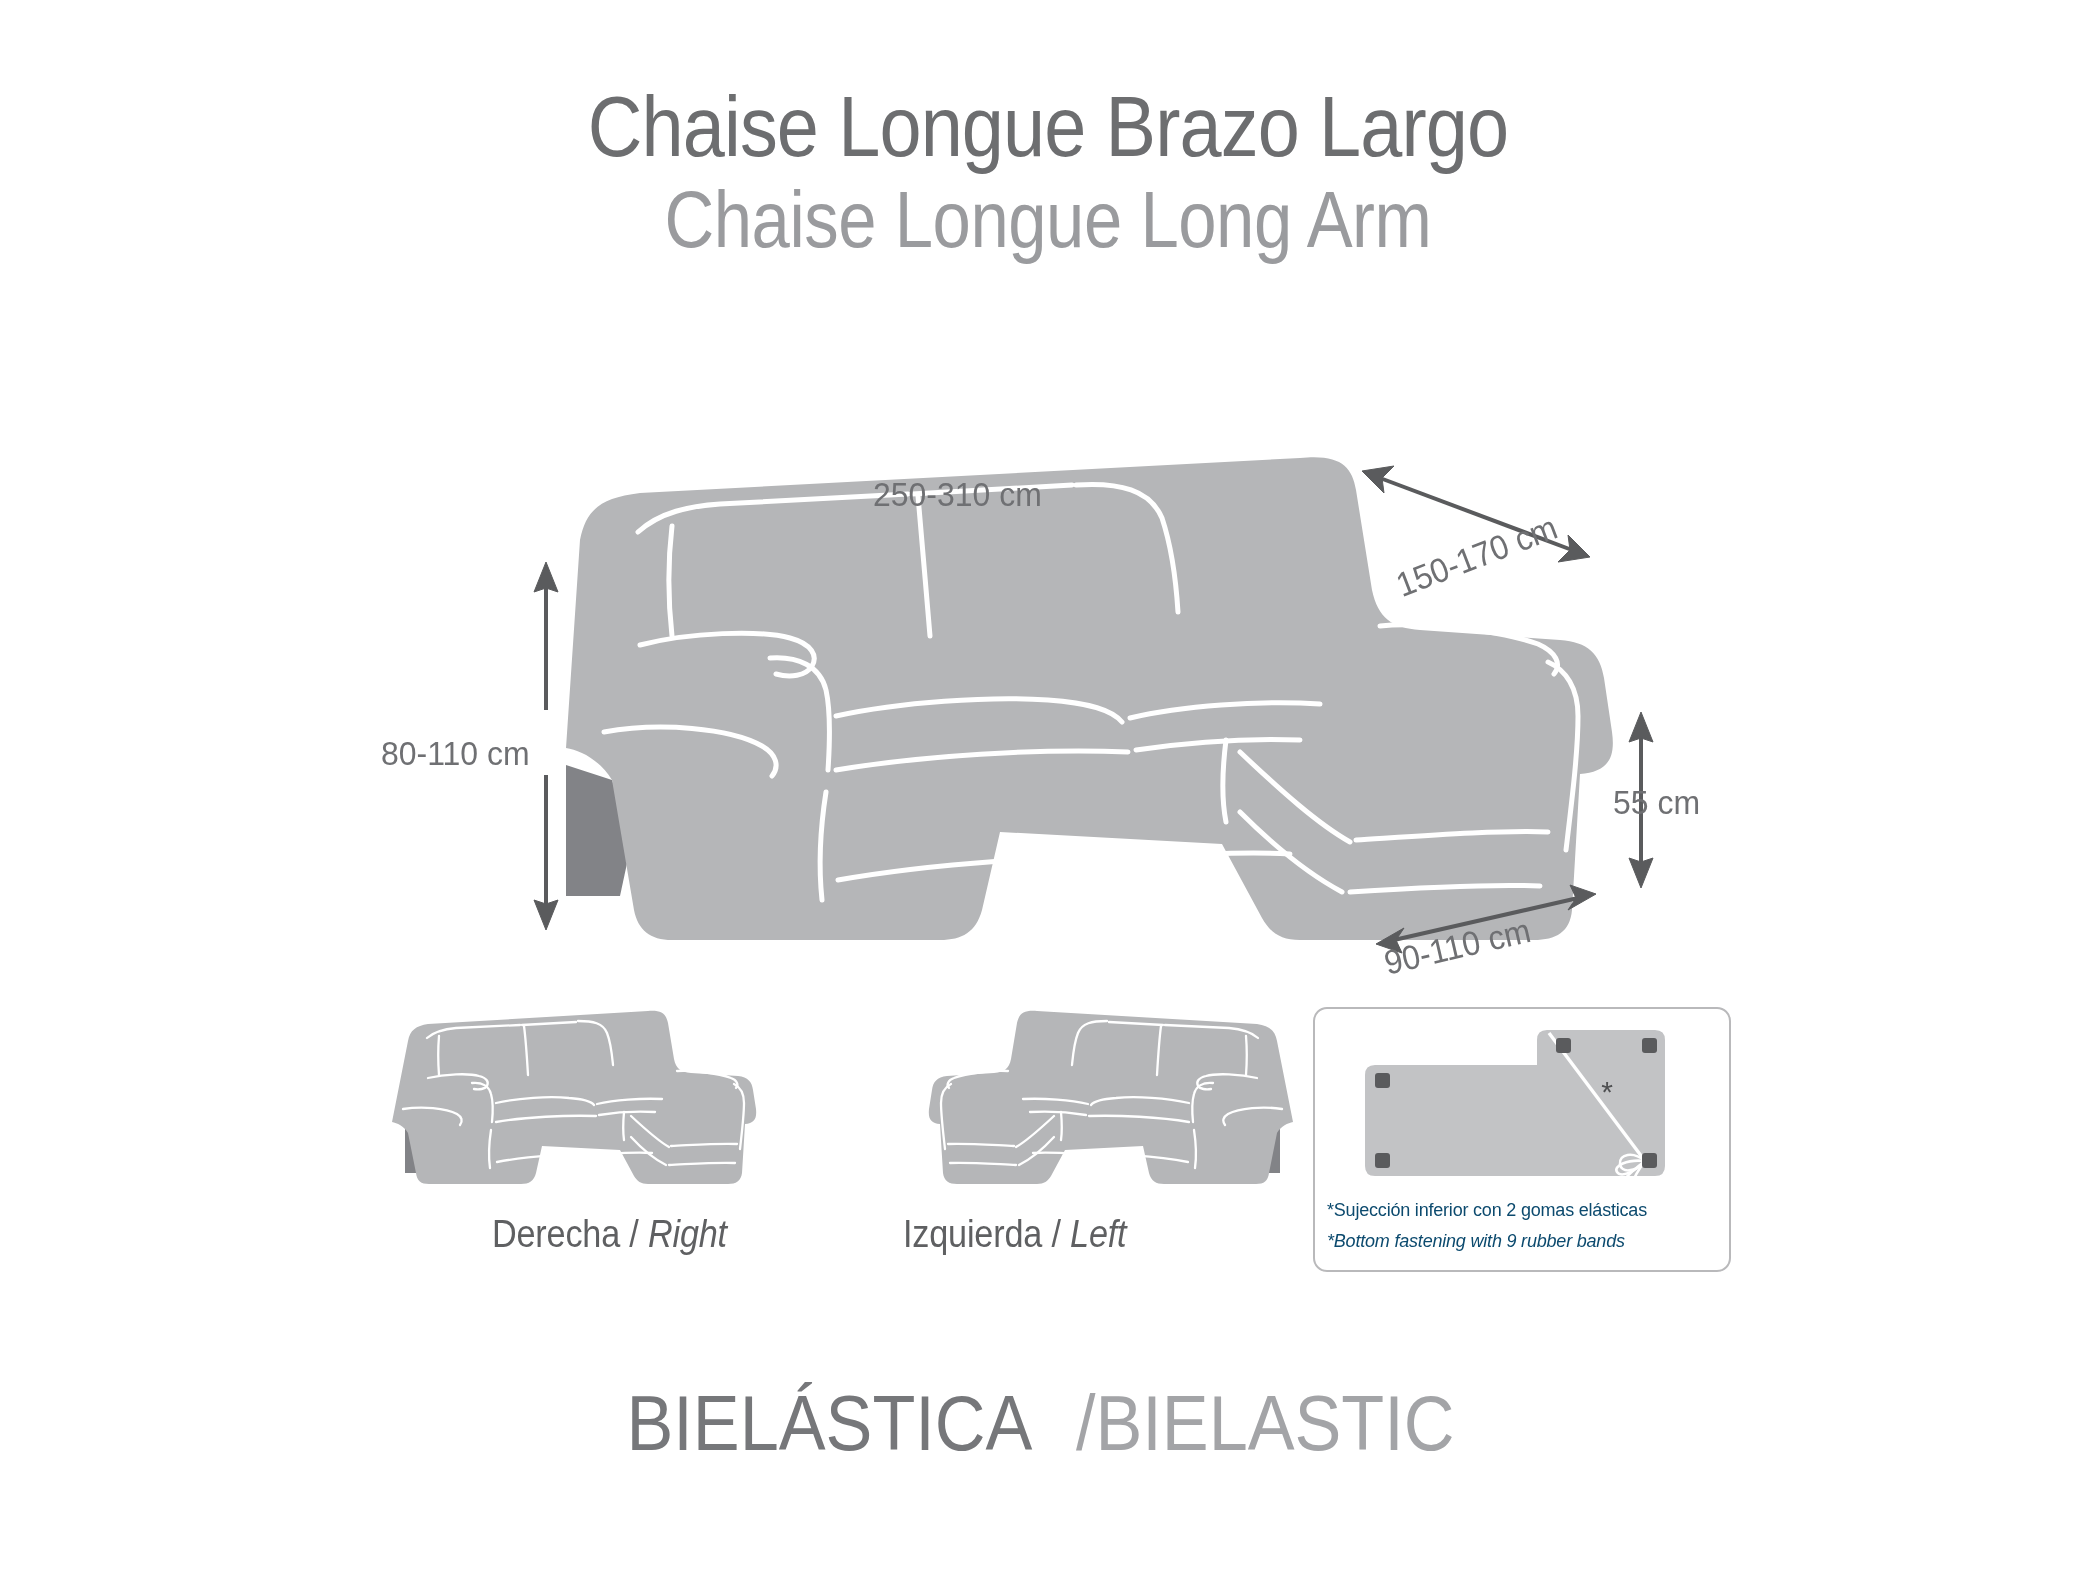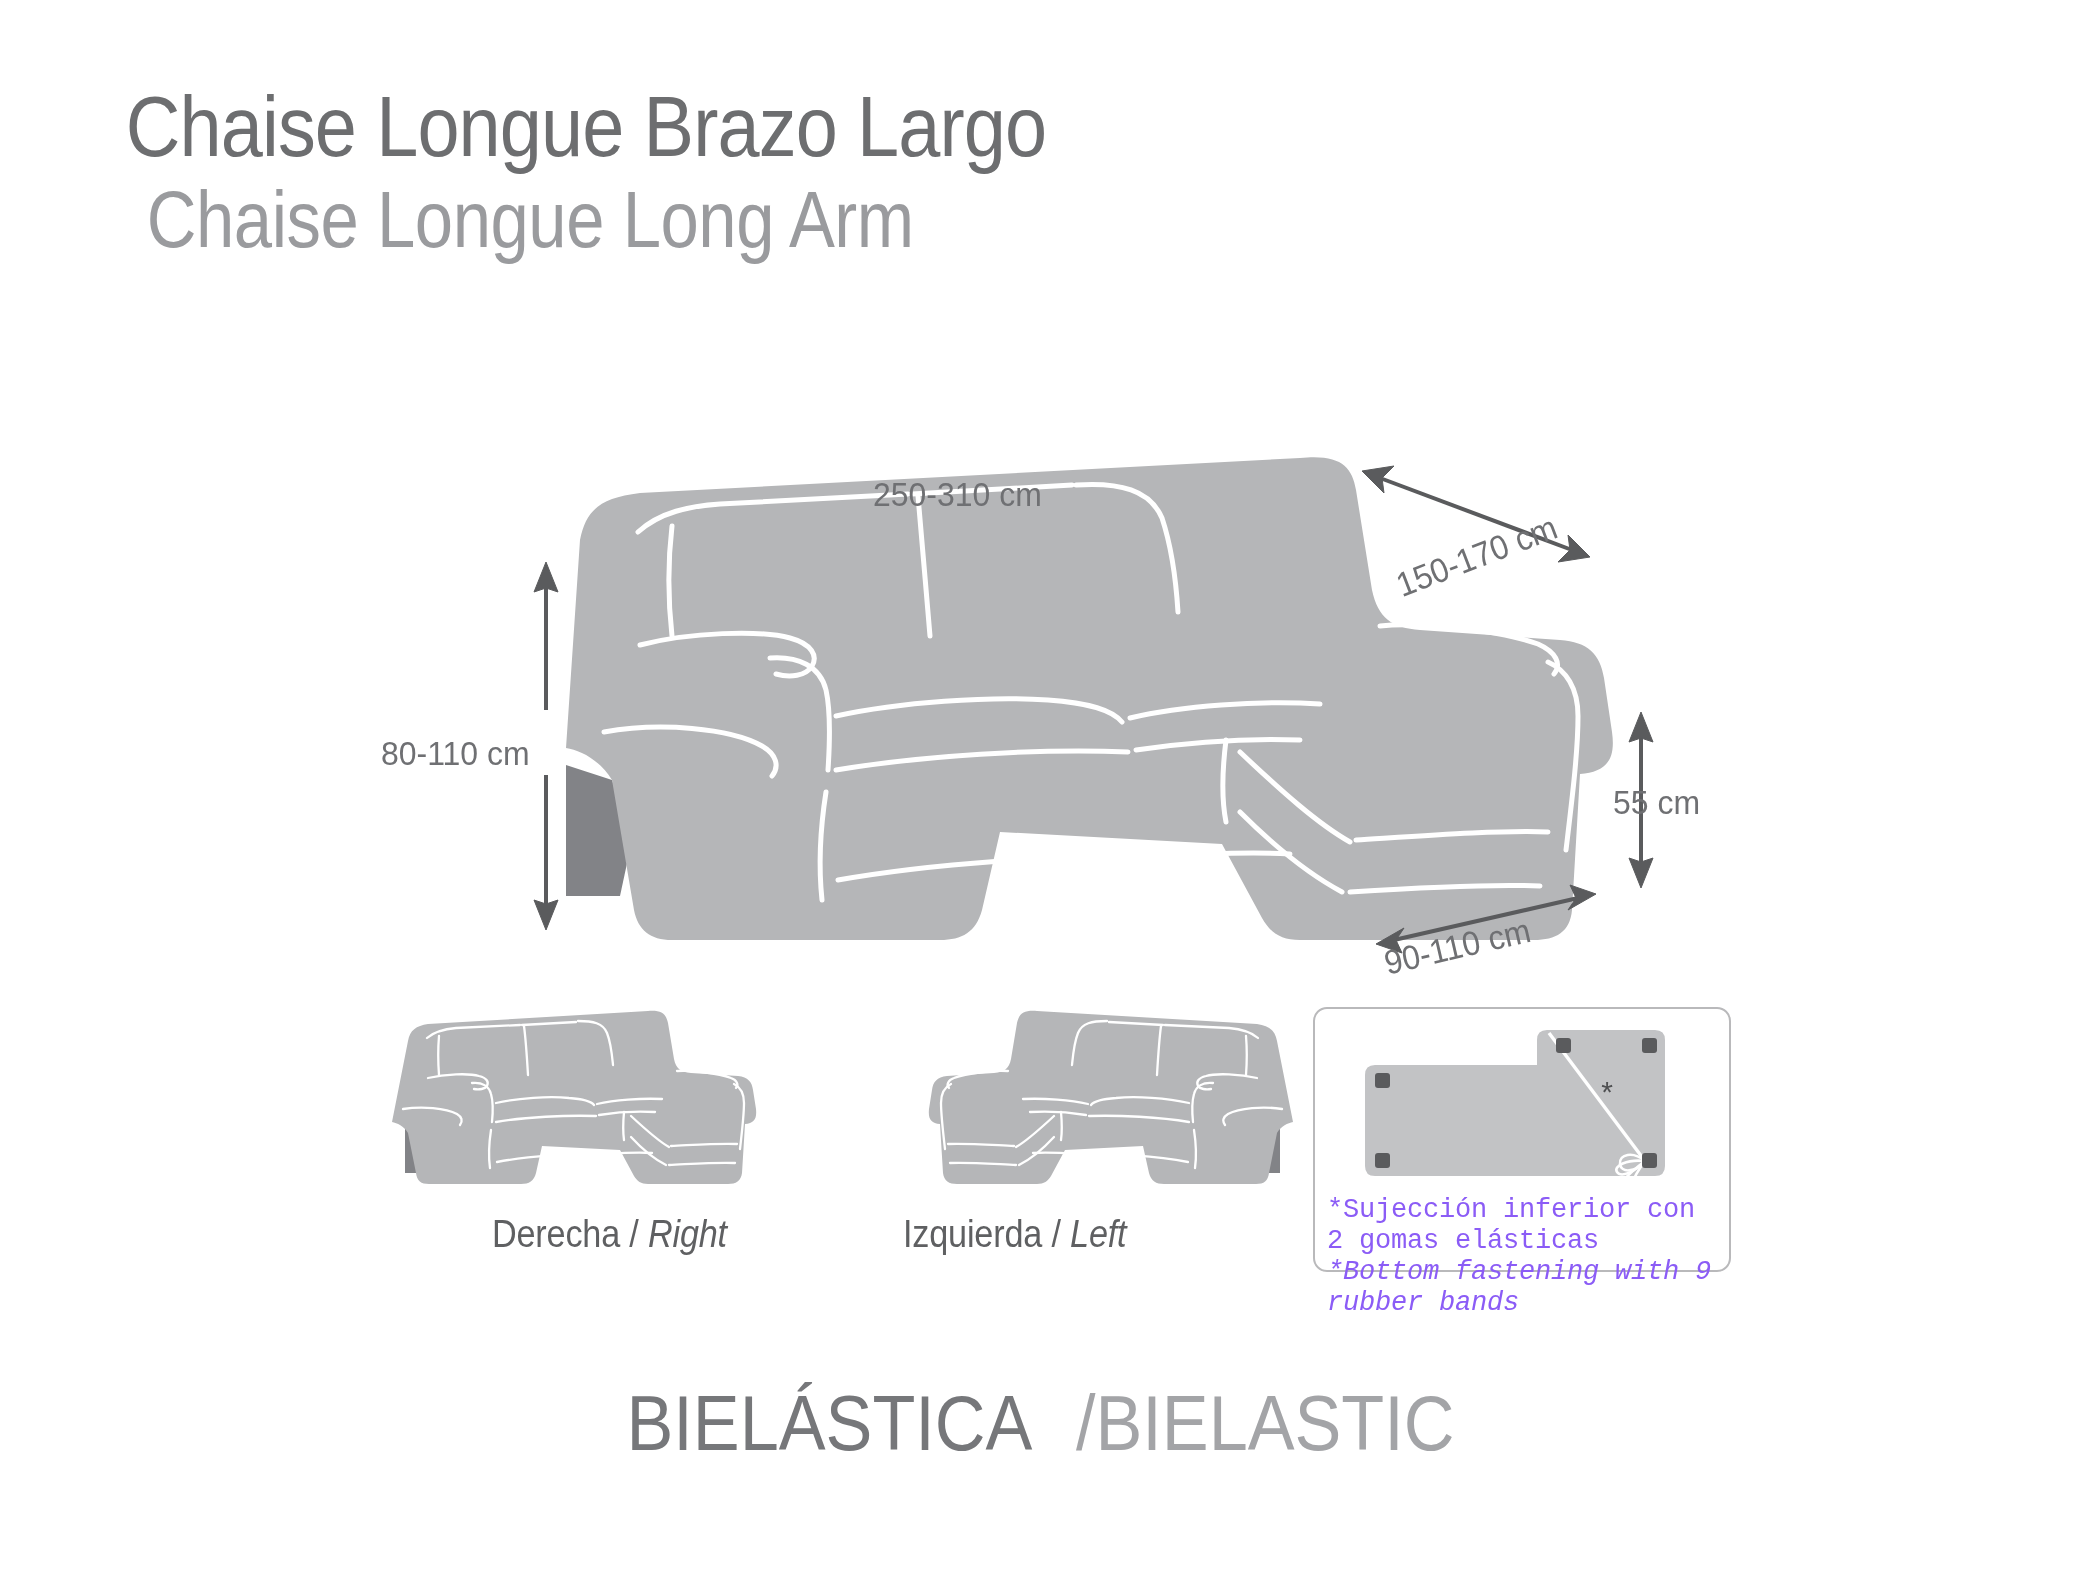--- a/index.html
+++ b/index.html
@@ -8,21 +8,21 @@
     background:#ffffff;
     font-family:"Liberation Sans", sans-serif;
     overflow:hidden;
     position:relative;
   }
   .page{position:absolute;inset:0;}
 
   
   .title-block{
     position:absolute;left:0;right:0;top:78px;
-    text-align:left;
+    text-align:center;
   }
   .title-es{
     font-size:86px;
     line-height:96px;
     letter-spacing:-1px;
     color:#6d6e70;
     font-weight:400;
     transform:scaleX(.88);
     transform-origin:center;
     white-space:nowrap;
@@ -79,23 +79,22 @@
     left:1313px;top:1007px;
     width:418px;height:265px;
     border:2px solid #b9b9bb;
     border-radius:14px;
     background:#ffffff;
     box-sizing:border-box;
   }
   .infobox-svg{position:absolute;left:0;top:0;width:414px;height:185px;}
   .info-lines{
     position:absolute;left:12px;top:186px;width:400px;
-    font-size:27px;line-height:31px;color:#8b5cf6;
+    font-size:18px;line-height:31px;color:#0c4a6e;
     letter-spacing:-0.2px;
-    font-family:Liberation Mono, monospace;
   }
   .info-lines .l2{font-style:italic;}
 
   
   .footer{
     position:absolute;left:0;right:16px;top:1378px;
     text-align:center;white-space:nowrap;
   }
   .footer span{
     font-size:78px;

